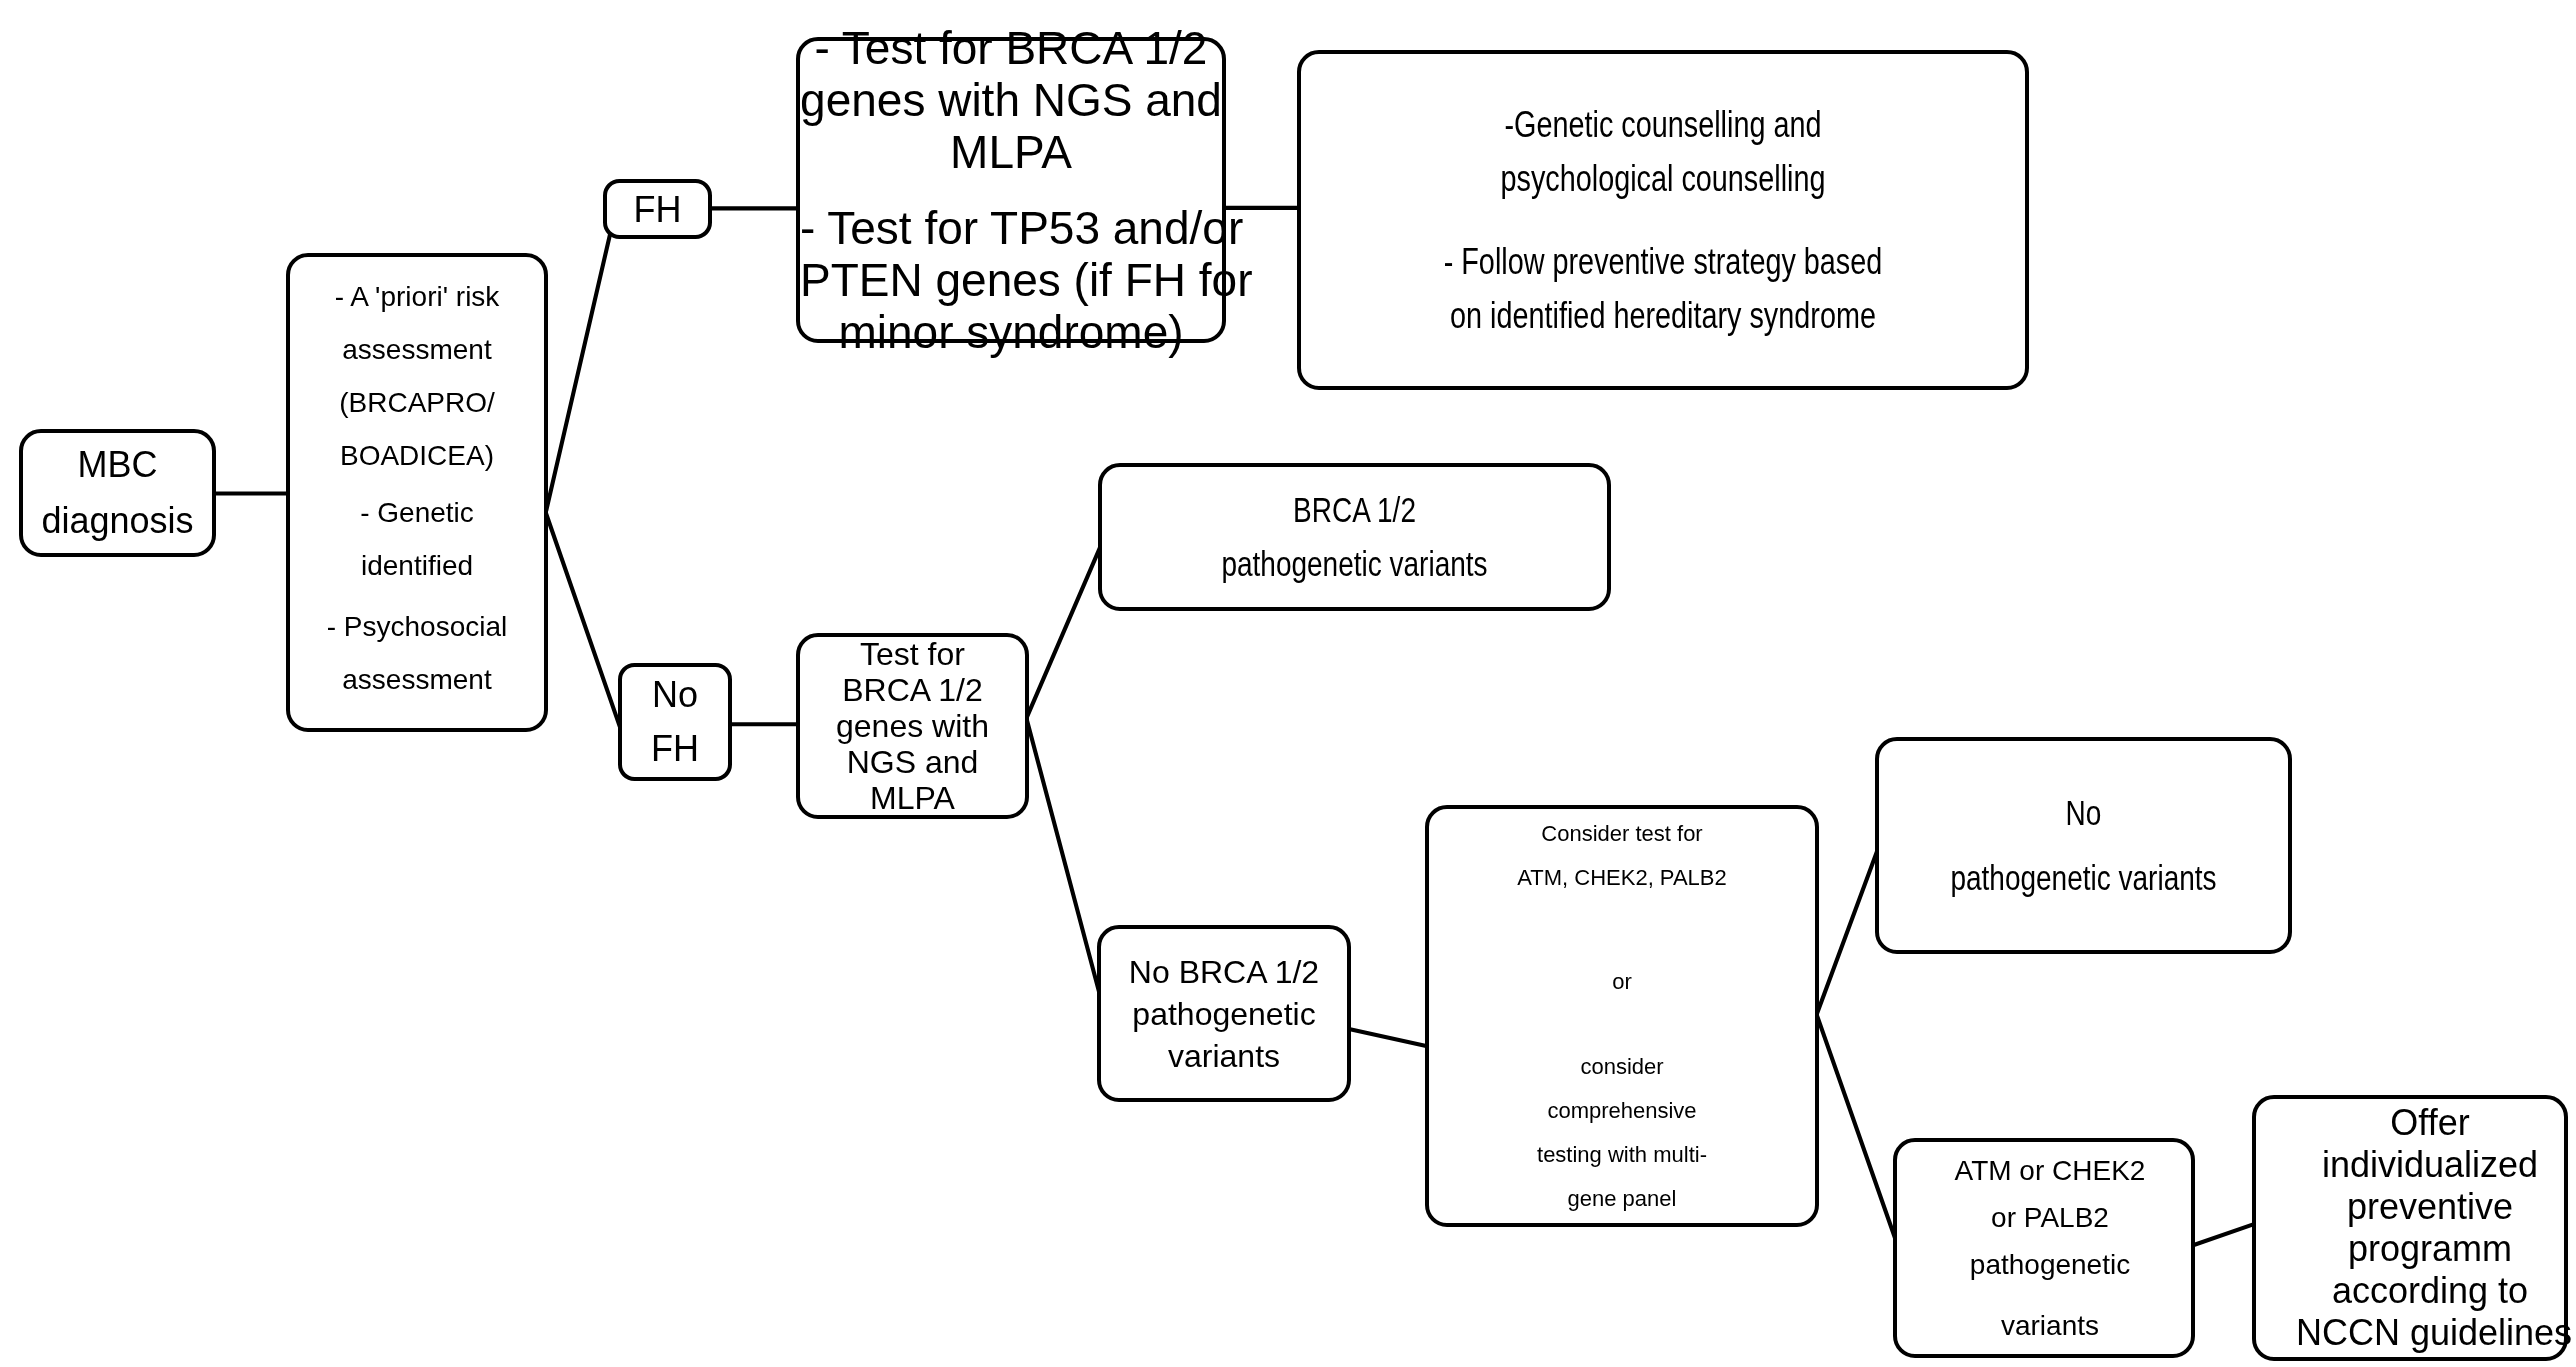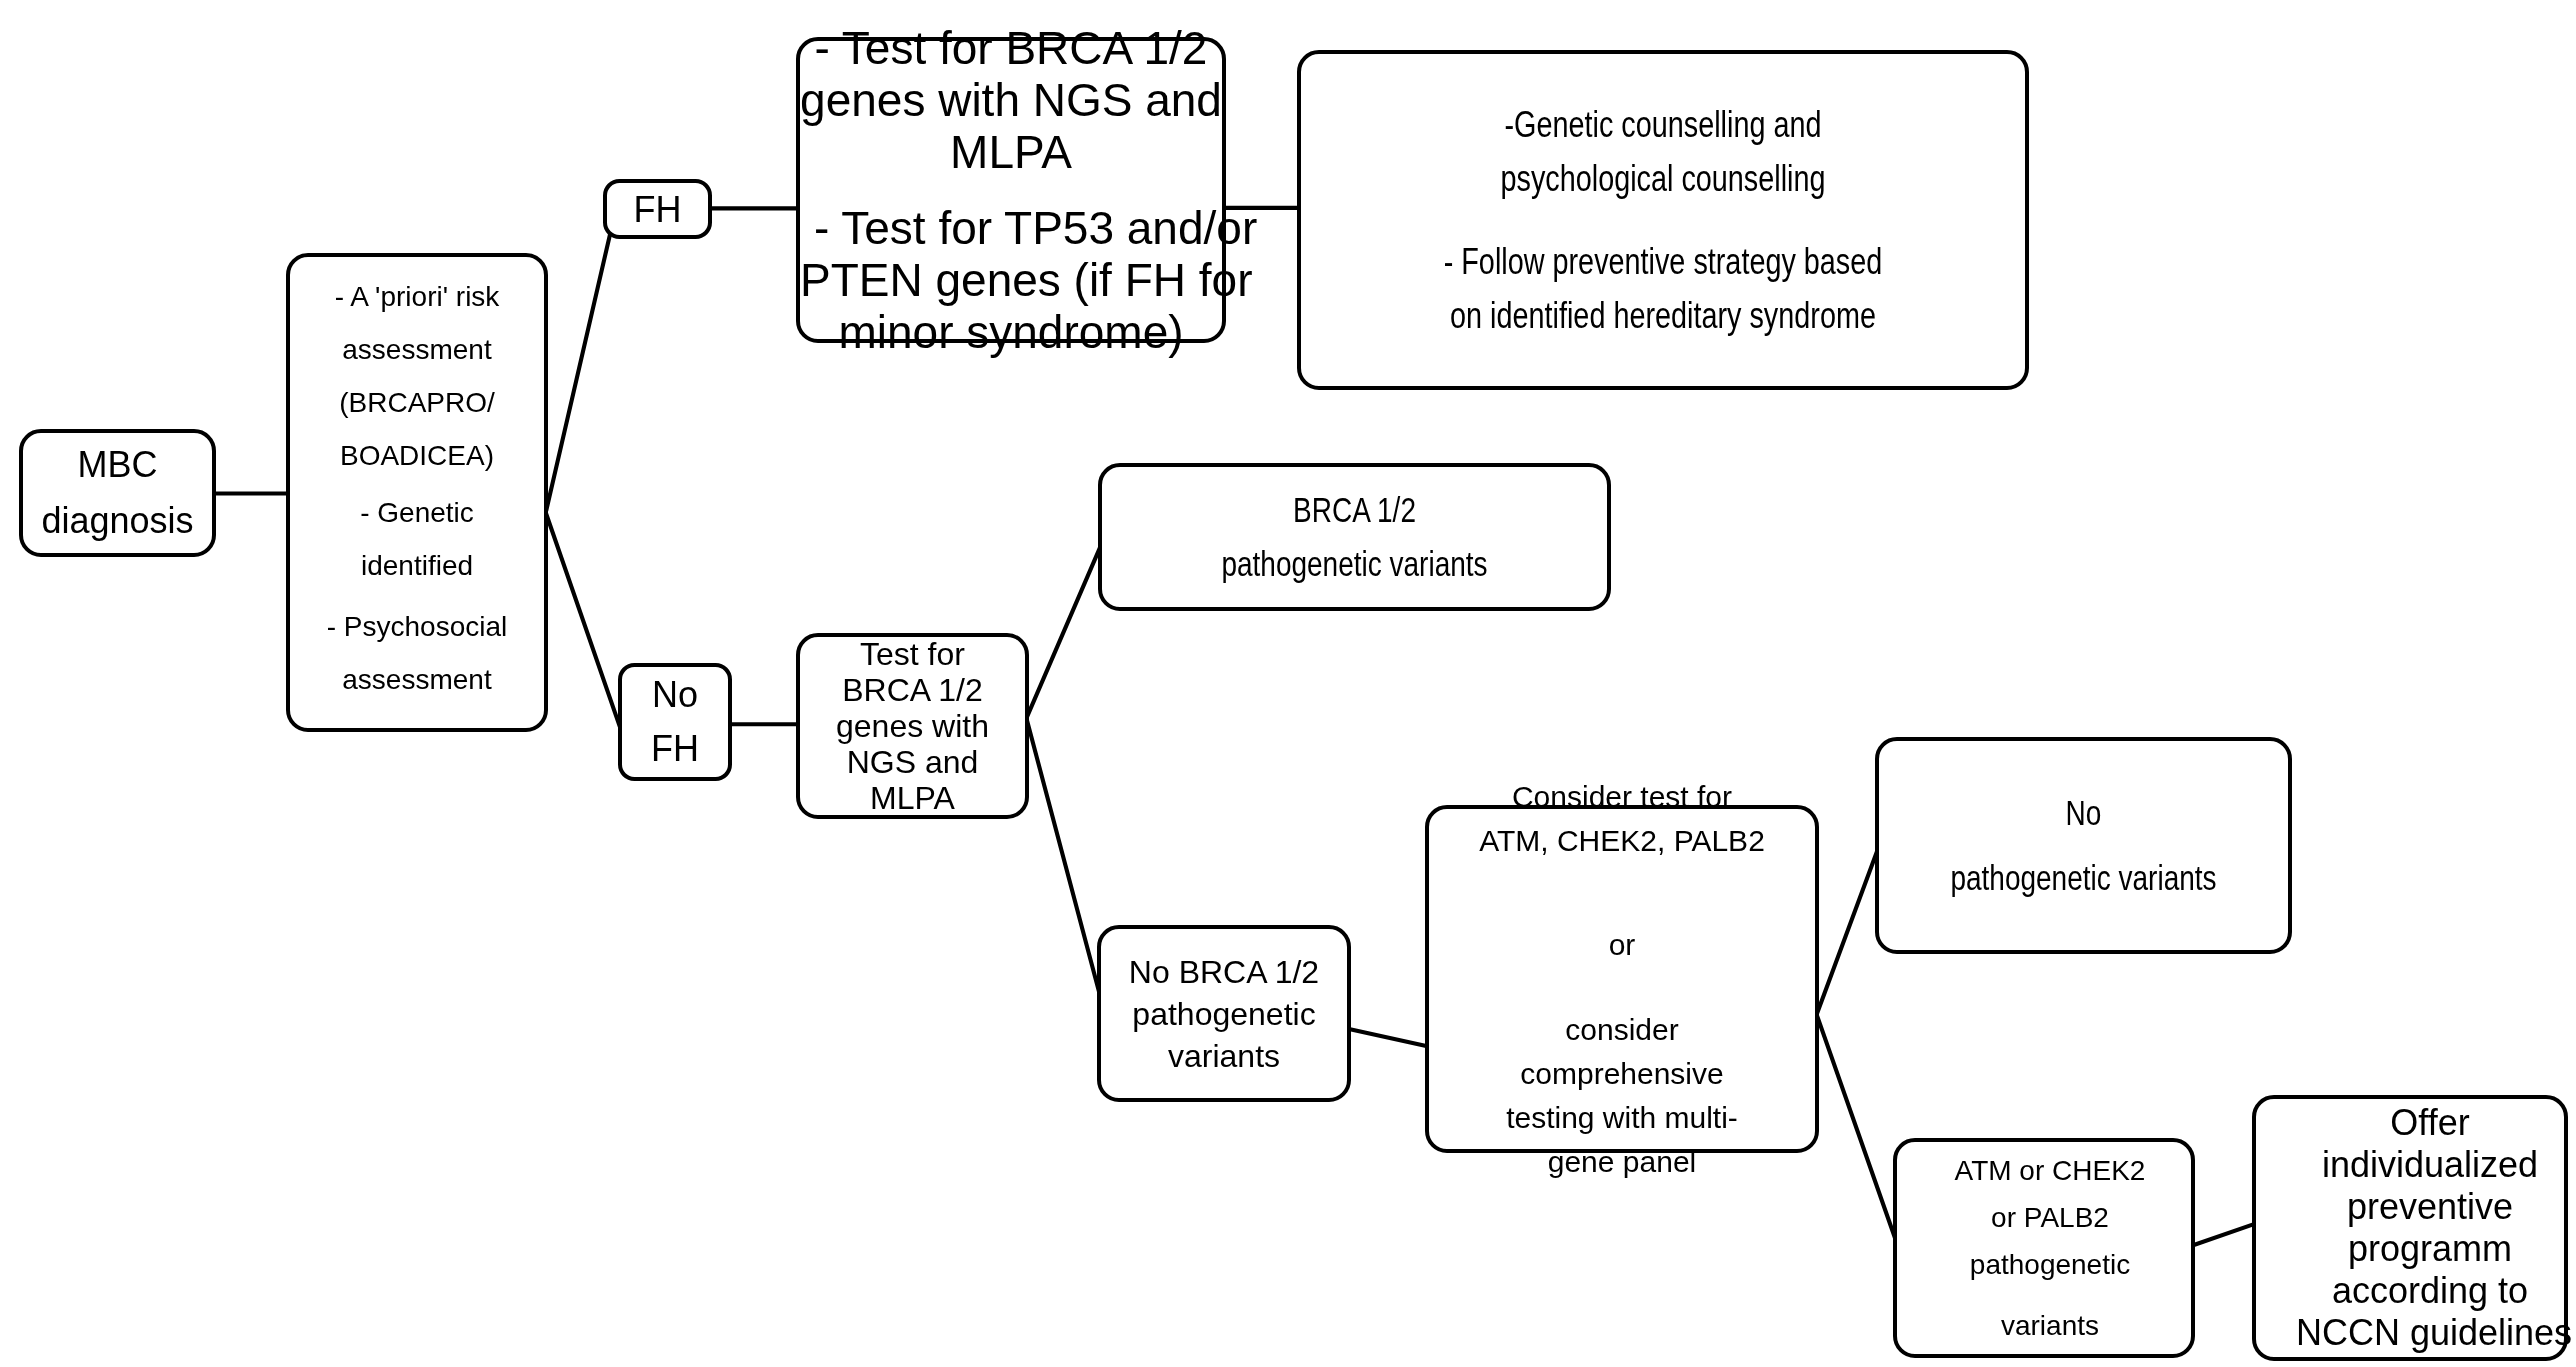--- a/index.html
+++ b/index.html
@@ -19,39 +19,39 @@
   #b-apriori{left:286px;top:253px;width:262px;height:479px;font-size:28px;align-items:flex-start;padding-top:13px;}
   #b-apriori .tl{line-height:53px;}
   #b-apriori .tl:nth-child(5){margin-top:4px;}
   #b-apriori .tl:nth-child(7){margin-top:8.2px;}
 
   #b-fh{left:603px;top:179px;width:109px;height:60px;font-size:36px;border-radius:16.4px;}
   #b-fh .tl{line-height:47px;}
 
   #b-brca-top{left:796px;top:13px;width:430px;height:306px;font-size:46px;margin-top:24px;}
   #b-brca-top .tl{line-height:52px;}
-  #b-brca-top .tl:nth-child(4){margin-top:23.4px;padding-left:14px;}
+  #b-brca-top .tl:nth-child(4){margin-top:23.4px;}
 
   #b-counsel{left:1297px;top:50px;width:732px;height:340px;font-size:36px;}
   #b-counsel .tl{line-height:54px;}
   #b-counsel .tl:nth-child(3){margin-top:29px;}
 
   #b-no-fh{left:618px;top:663px;width:114px;height:118px;font-size:36px;border-radius:16.4px;}
   #b-no-fh .tl{line-height:54px;}
 
   #b-test-brca{left:796px;top:633px;width:233px;height:186px;font-size:32px;}
   #b-test-brca .tl{line-height:36px;}
 
   #b-brca-var{left:1098px;top:463px;width:513px;height:148px;font-size:35px;}
   #b-brca-var .tl{line-height:54px;}
 
   #b-no-brca{left:1097px;top:925px;width:254px;height:177px;font-size:32px;}
   #b-no-brca .tl{line-height:42px;}
 
-  #b-consider{left:1425px;top:805px;width:394px;height:348px;font-size:30px;}
+  #b-consider{left:1425px;top:805px;width:394px;height:422px;font-size:22px;}
   #b-consider .tl{line-height:44px;}
   #b-consider .tl:nth-child(3){margin-top:60px;}
   #b-consider .tl:nth-child(4){margin-top:41px;}
 
   #b-no-path{left:1875px;top:737px;width:417px;height:217px;font-size:35px;}
   #b-no-path .tl{line-height:54px;}
   #b-no-path .tl:nth-child(2){margin-top:11.7px;}
 
   #b-atm-var{left:1893px;top:1138px;width:302px;height:220px;font-size:28px;padding-left:12px;}
   #b-atm-var .tl{line-height:47px;}

